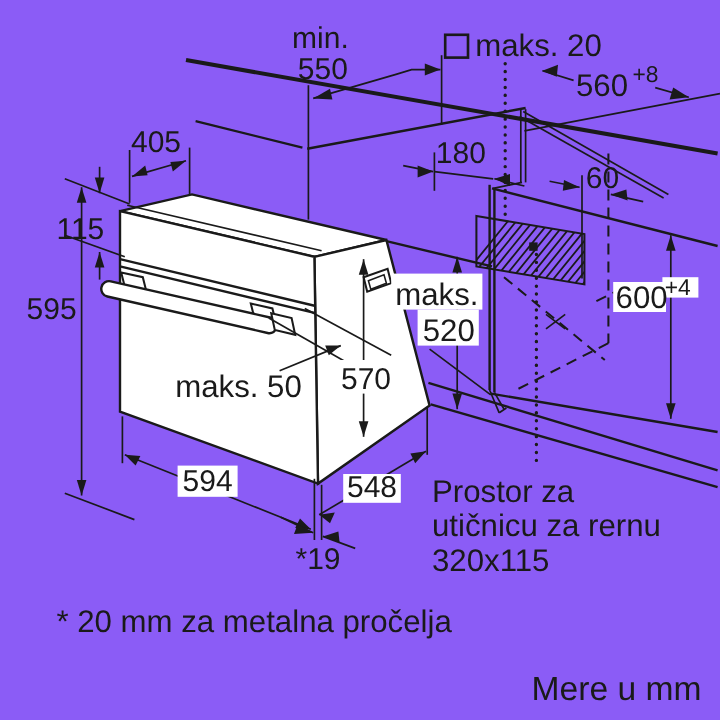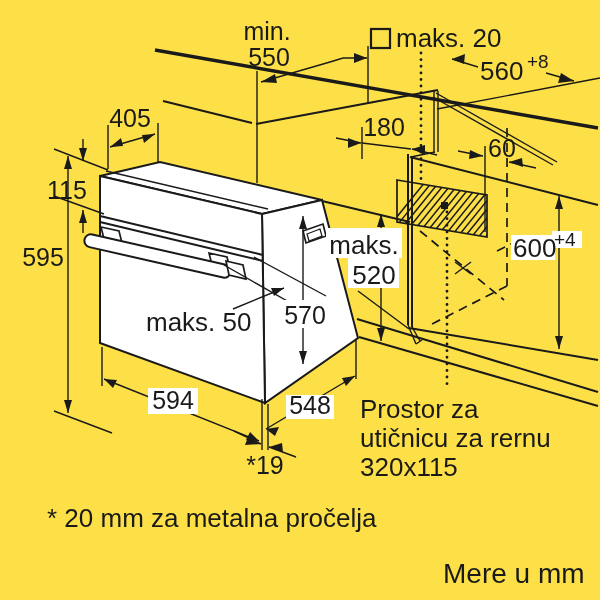--- a/index.html
+++ b/index.html
@@ -1,16 +1,16 @@
 <!DOCTYPE html>
 <html><head>
 <meta charset="utf-8">
 <style>
   html,body{margin:0;padding:0;background:#fff;}
-  #stage{position:relative;width:600px;height:600px;background:#fde047;overflow:hidden;
+  #stage{position:relative;width:600px;height:600px;background:#8b5cf6;overflow:hidden;
          font-family:"Liberation Sans", sans-serif;}
   svg{position:absolute;left:0;top:0;}
   svg text{fill:#1a1a1a;font-family:"Liberation Sans", sans-serif;}
   .dim{font-size:25px;}
   .dim-s{font-size:19px;}
   .note{font-size:26px;}
   .ln{stroke:#1a1a1a;stroke-width:2;fill:none;}
   .ln-thick{stroke:#1a1a1a;stroke-width:3.4;fill:none;}
   .ln-thin{stroke:#1a1a1a;stroke-width:1.4;fill:none;}
   .ln-dash{stroke:#1a1a1a;stroke-width:1.7;fill:none;stroke-dasharray:9 6;}

